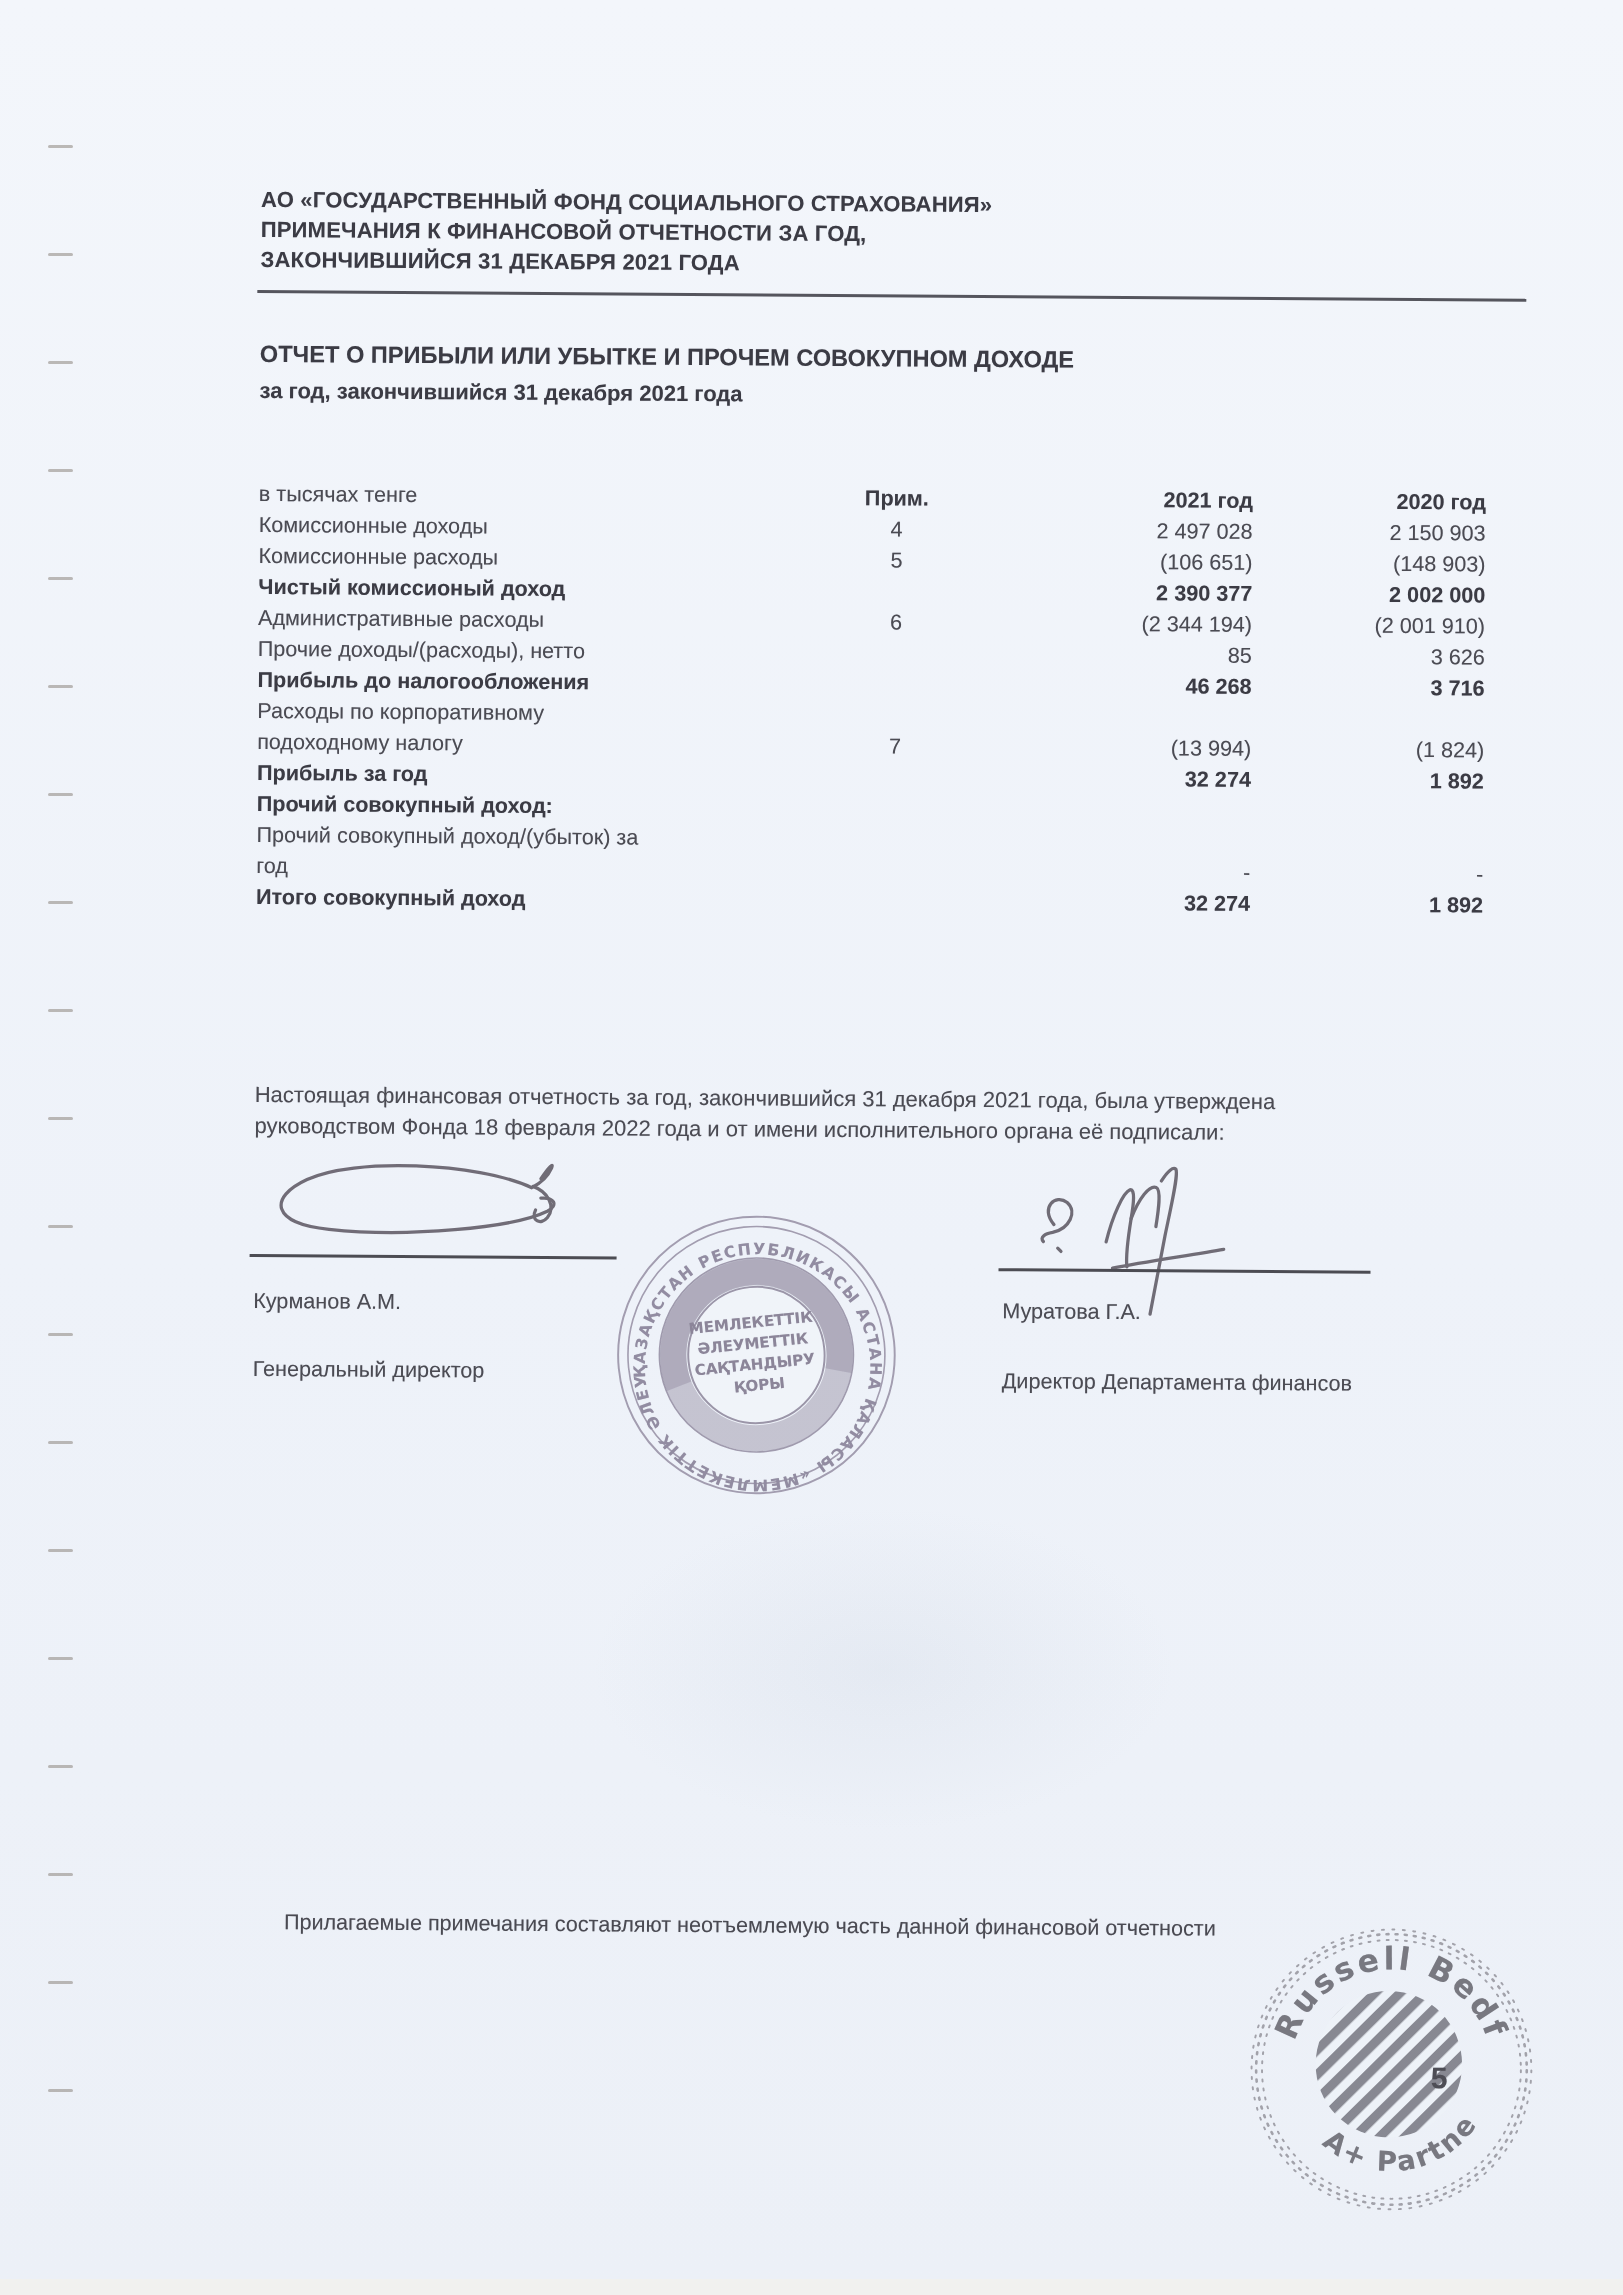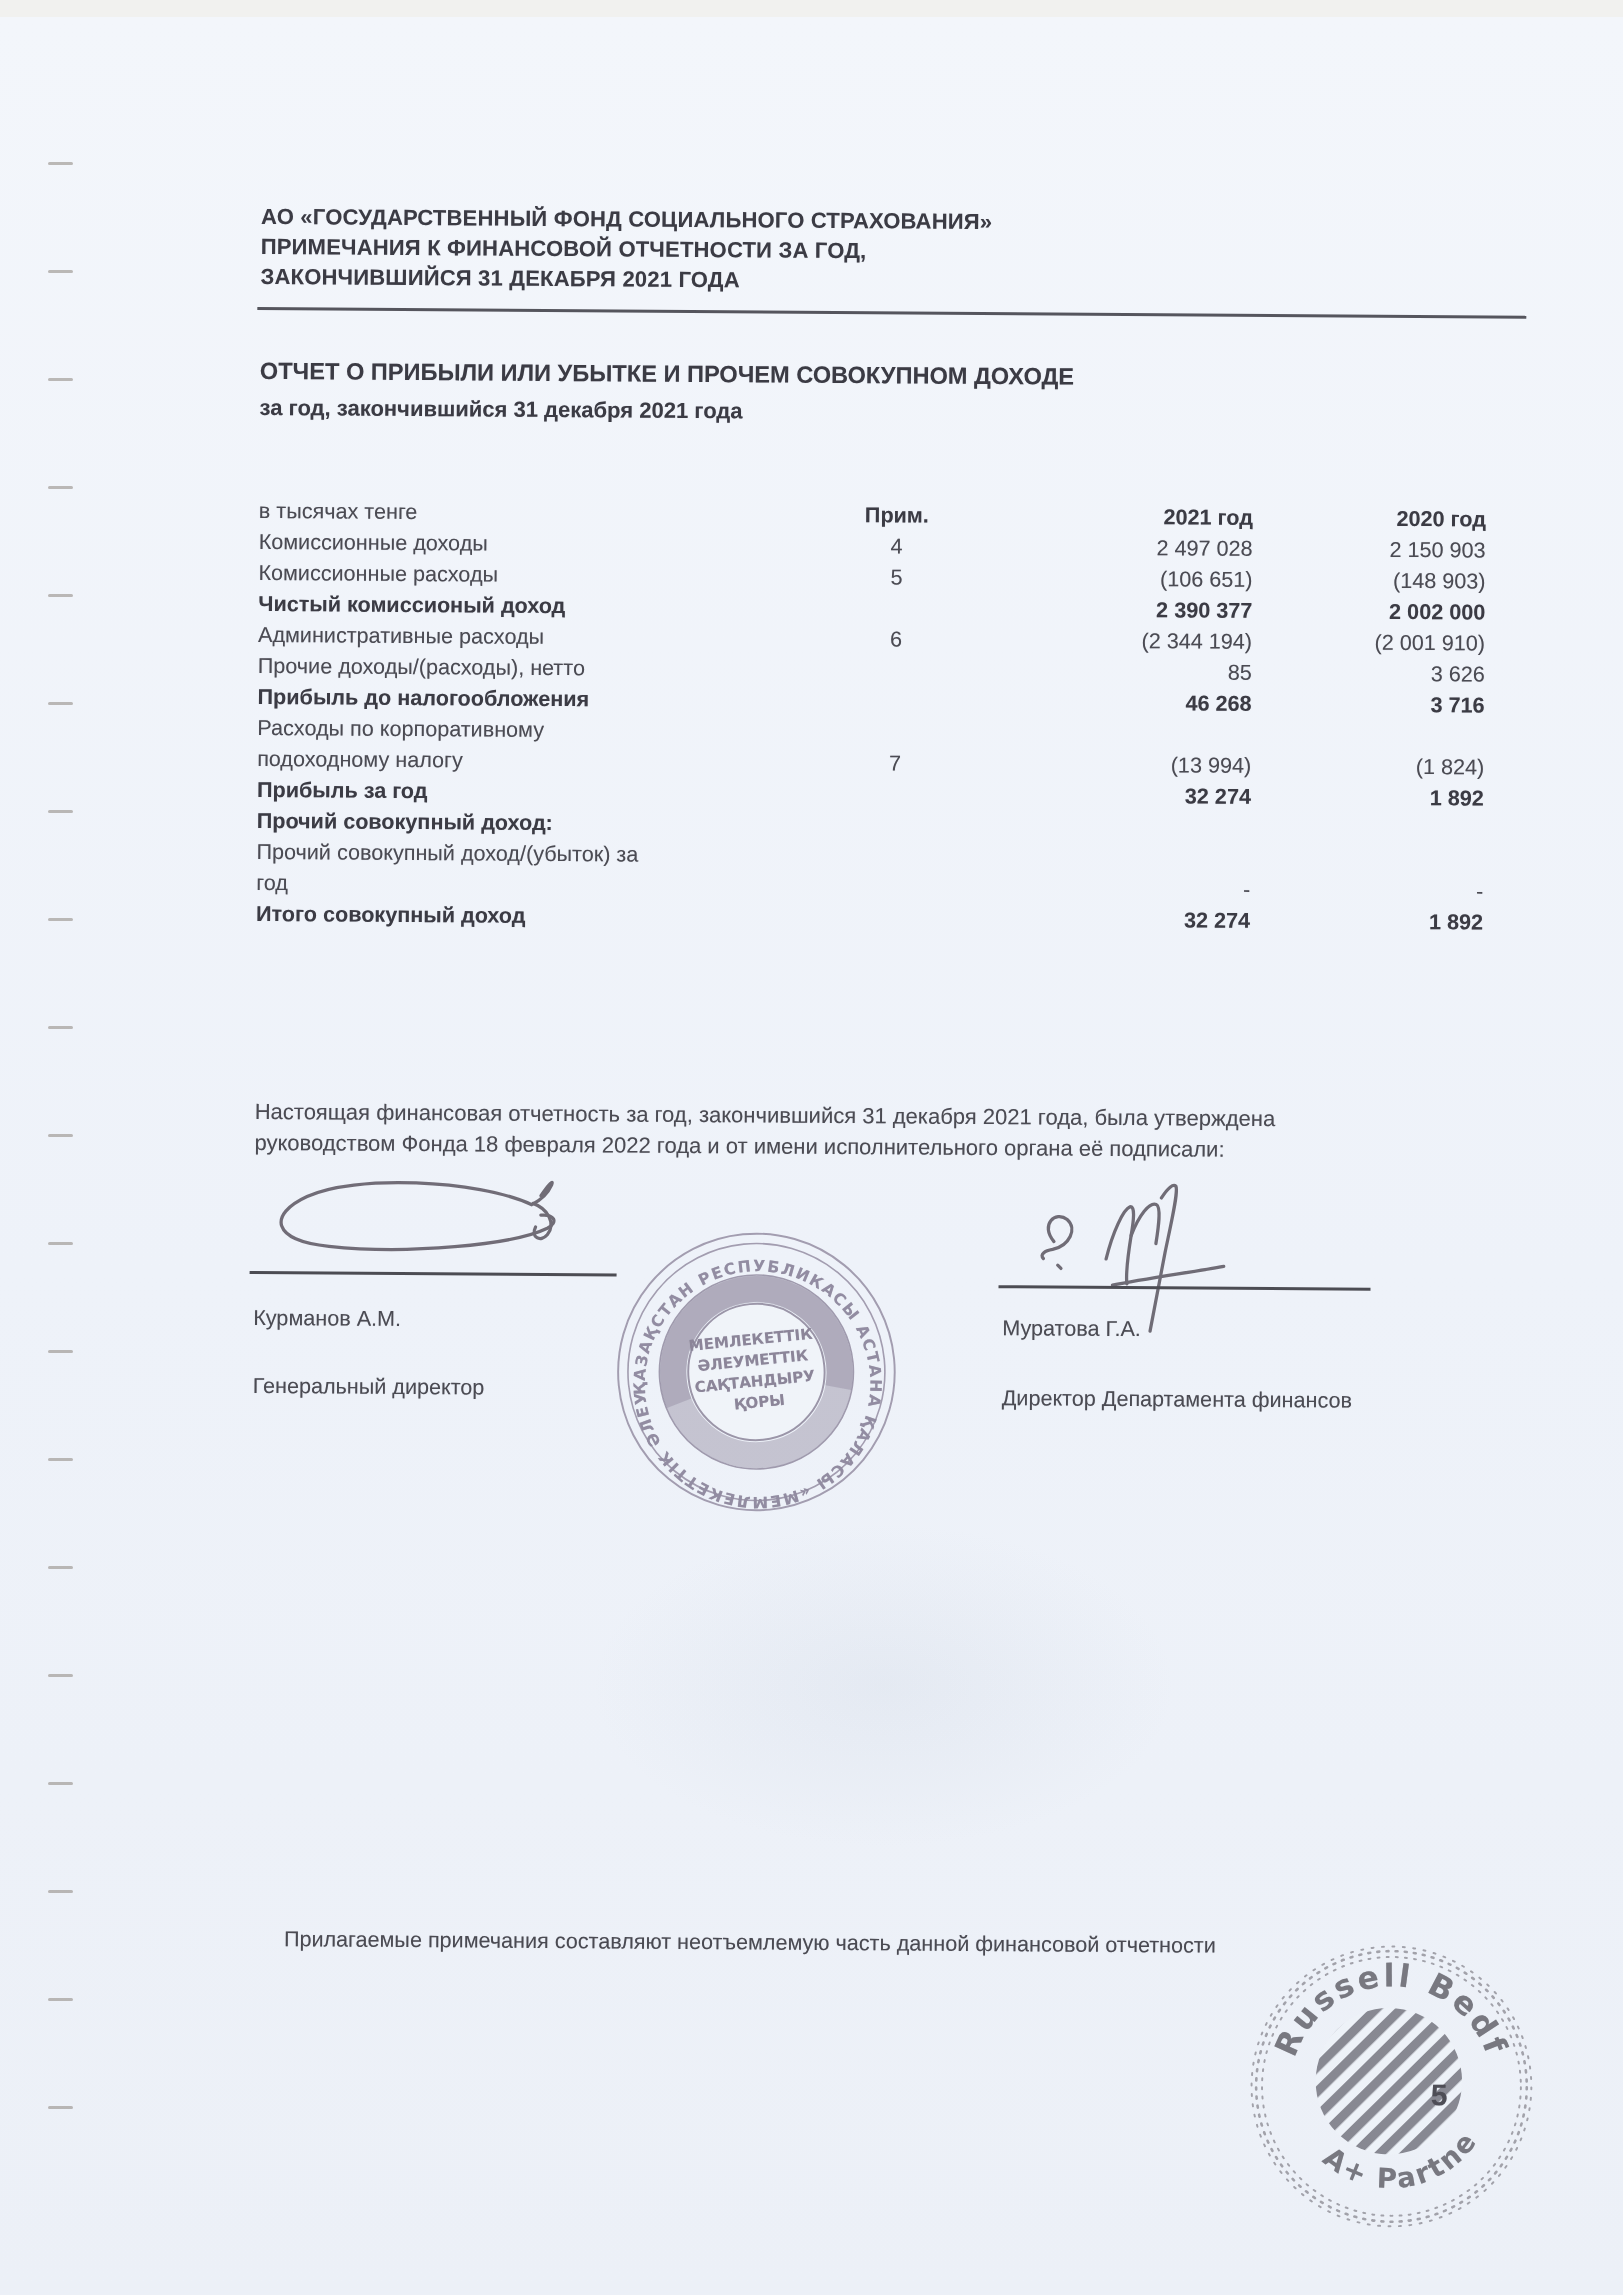--- a/index.html
+++ b/index.html
@@ -3,21 +3,21 @@
 <meta charset="utf-8">
 <style>
   html,body{margin:0;padding:0;}
   body{
     width:1624px;height:2295px;position:relative;overflow:hidden;
     background:#f1f1ef;
     font-family:"Liberation Sans","DejaVu Sans",sans-serif;
     color:#4b4b53;
   }
   .paper{
-    position:absolute;left:0;top:17px;width:1624px;height:2279px;
+    position:absolute;left:0;top:0;width:1624px;height:2279px;
     background:linear-gradient(180deg,#f3f6fb 0%,#eef2f9 55%,#ecf0f7 100%);
   }
   .smudge{
     position:absolute;left:589px;top:1505px;width:589px;height:327px;
     background:radial-gradient(ellipse at center,rgba(175,188,206,0.14),rgba(175,188,206,0) 70%);
   }
   .content{
     position:absolute;left:0;top:0;width:1624px;height:2279px;
     transform:rotate(0.4deg);transform-origin:262px 196px;
     text-shadow:0 0 0.7px rgba(70,70,82,.30);

